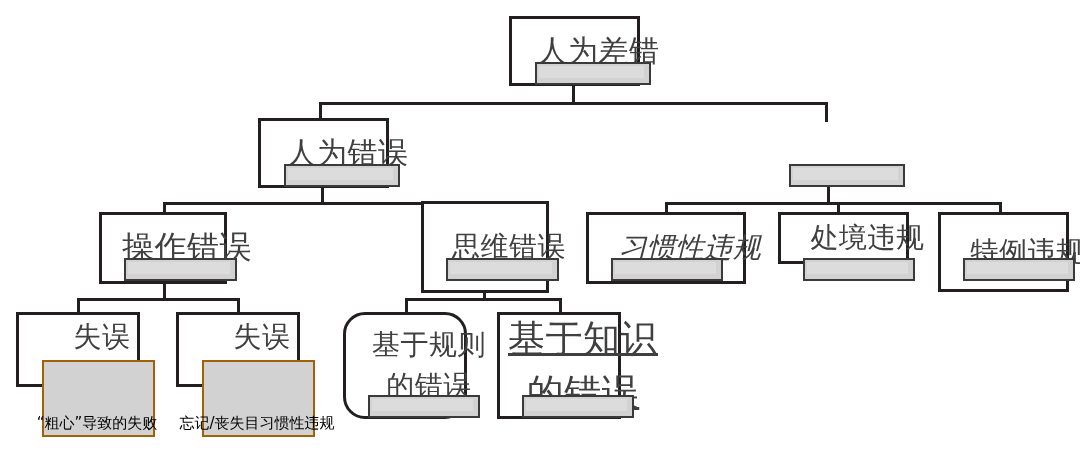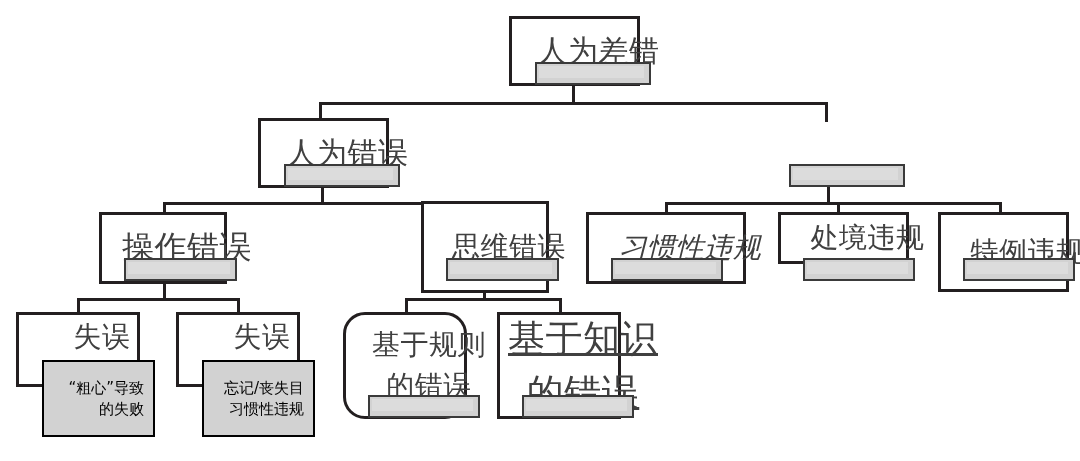--- a/index.html
+++ b/index.html
@@ -68,24 +68,24 @@
     top: 2px;
     bottom: 5px;
     background: #dcdcdc;
   }
 
   
   .desc {
     position: absolute;
     box-sizing: border-box;
     background: #d2d2d2;
-    border: 2px solid #000000;
+    border: 2px solid #a16207;
     z-index: 7;
     display: flex;
-    flex-direction: column;
+    flex-direction: row;
     justify-content: center;
     align-items: flex-end;
     color: #000000;
     line-height: 1.35;
     padding: 2px 9px 2px 6px;
     white-space: pre;
   }
   .desc span { display: block; text-align: right; }
 </style>
 </head>

